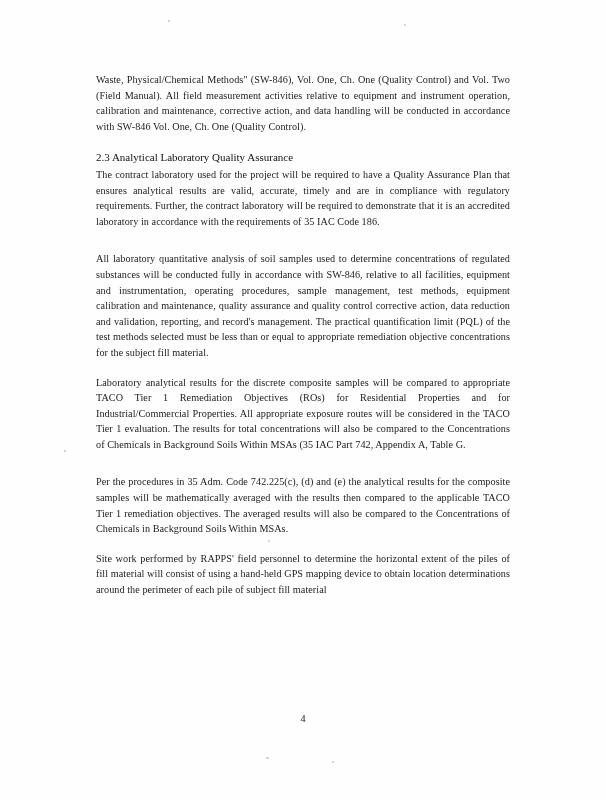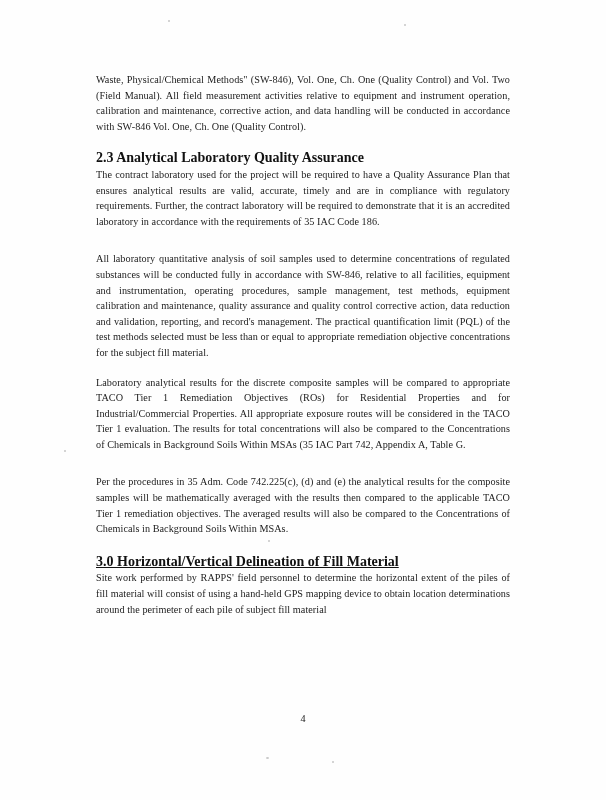--- a/index.html
+++ b/index.html
@@ -27,23 +27,23 @@
     margin: 0 0 14px 0;
     font-size: 10.2px;
     line-height: 15.6px;
     text-align: justify;
     color: #1b1b1b;
     text-justify: inter-word;
     letter-spacing: 0.05px;
   }
   .heading {
     margin: 0 0 1px 0;
-    font-size: 14px;
+    font-size: 11px;
     line-height: 15.6px;
-    font-weight: bold;
+    font-weight: normal;
     color: #111;
   }
   .heading.spaced {
     margin-top: 16px;
   }
   .heading.underline {
     text-decoration: underline;
     margin-top: 17px;
   }
   .gap {
@@ -95,21 +95,20 @@
 
     <p class="para">All laboratory quantitative analysis of soil samples used to determine concentrations of regulated substances will be conducted fully in accordance with SW-846, relative to all facilities, equipment and instrumentation, operating procedures, sample management, test methods, equipment calibration and maintenance, quality assurance and quality control corrective action, data reduction and validation, reporting, and record's management.  The practical quantification limit (PQL) of the test methods selected must be less than or equal to appropriate remediation objective concentrations for the subject fill material.</p>
 
 
     <p class="para">Laboratory analytical results for the discrete composite samples will be compared to appropriate TACO Tier 1 Remediation Objectives (ROs) for Residential Properties and for Industrial/Commercial Properties. All appropriate exposure routes will be considered in the TACO Tier 1 evaluation.  The results for total concentrations will also be compared to the Concentrations of Chemicals in Background Soils Within MSAs (35 IAC Part 742, Appendix A, Table G.</p>
 
     <div class="gap"></div>
 
     <p class="para">Per the procedures in 35 Adm. Code 742.225(c), (d) and (e) the analytical results for the composite samples will be mathematically averaged with the results then compared to the applicable TACO Tier 1 remediation objectives.   The averaged results will also be compared to the Concentrations of Chemicals in Background Soils Within MSAs.</p>
 
-    <p class="heading underline">3.0  Horizontal/Vertical Delineation of Fill Material</p>
 
     <p class="para">Site work performed by RAPPS' field personnel to determine the horizontal extent of the piles of fill material will consist of using a hand-held GPS mapping device to obtain location determinations around the perimeter of each pile of subject fill material</p>
 
   </div>
 
   <div class="page-number">4</div>
 
 </div>
 
 </body></html>

